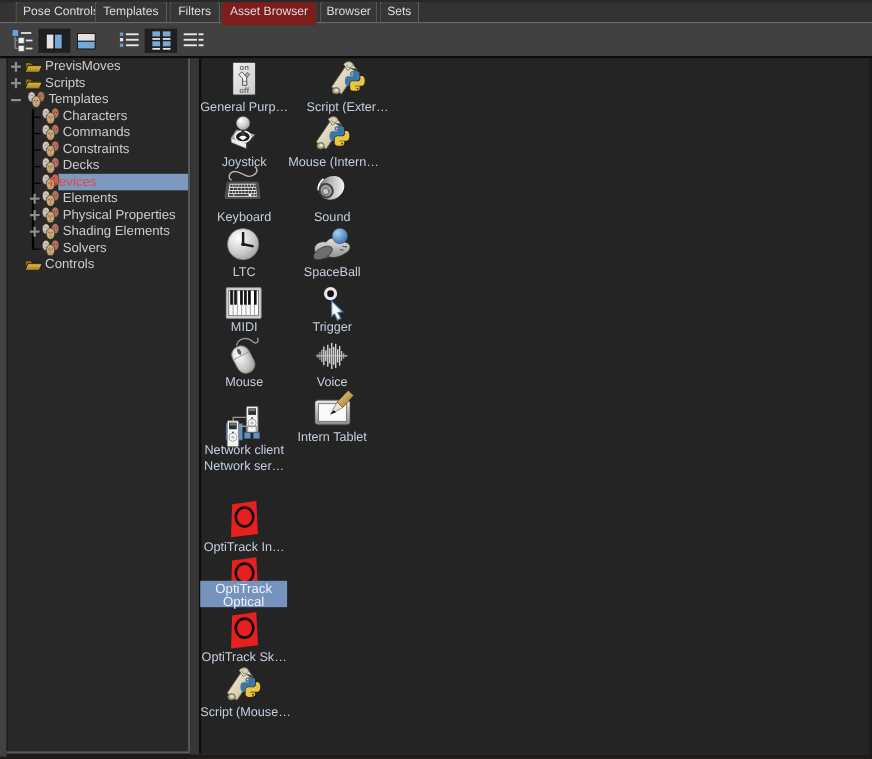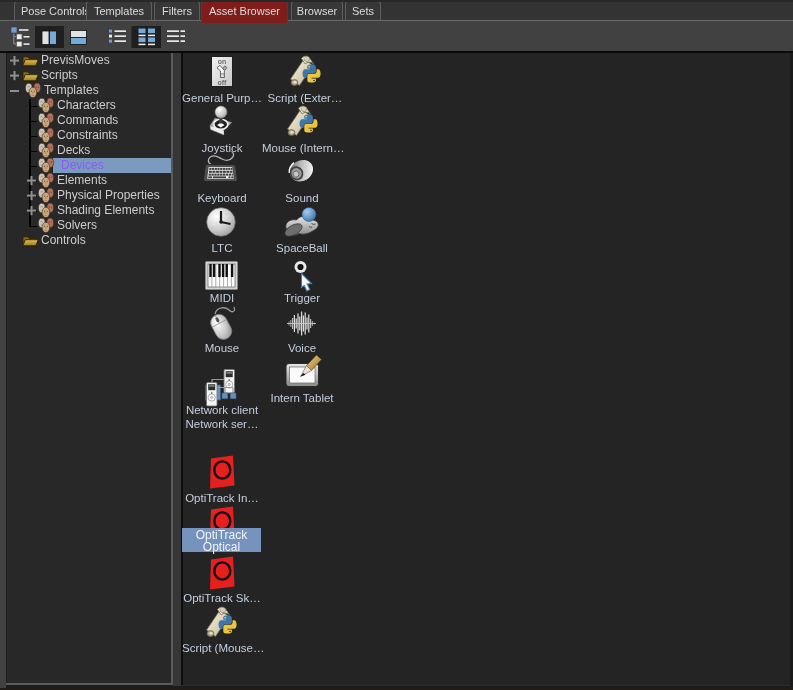--- a/index.html
+++ b/index.html
@@ -185,21 +185,21 @@
     <svg class="abs" style="left:37px;top:0px" width="18" height="15">
         <use href="#heads"></use>
       </svg>
     <span class="abs" style="left:57px">Decks</span>
   </div>
   <div class="trow" style="left:0;top:158px">
     <div class="abs" style="left:53px;top:0;width:118px;height:15px;background:#7b9abf"></div>
     <svg class="abs" style="left:37px;top:0px" width="18" height="15">
         <use href="#heads"></use>
       </svg>
-    <span class="abs" style="left:61px;color:#8b5cf6">Devices</span>
+    <span class="abs" style="left:45px;color:#ef4444">Devices</span>
   </div>
   <div class="trow" style="left:0;top:173px">
     <svg class="abs" style="left:26.5px;top:3px" width="10" height="10">
         <use href="#plus"></use>
       </svg>
     <svg class="abs" style="left:37px;top:0px" width="18" height="15">
         <use href="#heads"></use>
       </svg>
     <span class="abs" style="left:57px">Elements</span>
   </div>
@@ -301,21 +301,21 @@
       <rect x="0.5" y="0.5" width="21" height="30" fill="url(#gplate)" stroke="#1e1e1e" stroke-width="1"></rect>
       <text x="11" y="7.8" text-anchor="middle" font-family="Liberation Sans" font-size="7" font-weight="bold" fill="#707070">on</text>
       <text x="11" y="28.8" text-anchor="middle" font-family="Liberation Sans" font-size="7" font-weight="bold" fill="#707070">off</text>
       <polygon points="12.6,15.8 16,11.6 13.8,9.8 11,13.2" fill="#a8a8a8" stroke="#555" stroke-width="0.7"></polygon>
       <path d="M9.5,21.5 L9.5,15 L6,11.8 L9,9.3 L13.3,14.3 L13.3,21.5 Z" fill="#fdfdfd" stroke="#444" stroke-width="0.8"></path>
       <path d="M9.5,17.8 L13.3,17.8 L13.3,21.5 L9.5,21.5 Z" fill="#dedede" stroke="#444" stroke-width="0.6"></path>
     </svg>
     <div class="clabel">General Purp…</div>
   </div>
 
-  <div class="cell" style="left:265px;top:53px">
+  <div class="cell" style="left:276px;top:53px">
     <svg class="icn" style="left:23px;top:2px" width="34" height="34" viewBox="0 0 34 34">
         <use href="#pyscript"></use>
       </svg>
     <div class="clabel">Script (Exter…</div>
   </div>
 
   <div class="cell" style="left:182px;top:103px">
     <svg class="icn" style="left:26px;top:2px" width="27" height="31" viewBox="0 0 27 31">
       <polygon points="2,20.5 7,13 24,17.5 16,25.5" fill="#b2b2b2" stroke="#777" stroke-width="0.5"></polygon>
       <polygon points="2,20.5 16,25.5 16,30 2.5,24.5" fill="#efefef" stroke="#888" stroke-width="0.5"></polygon>

